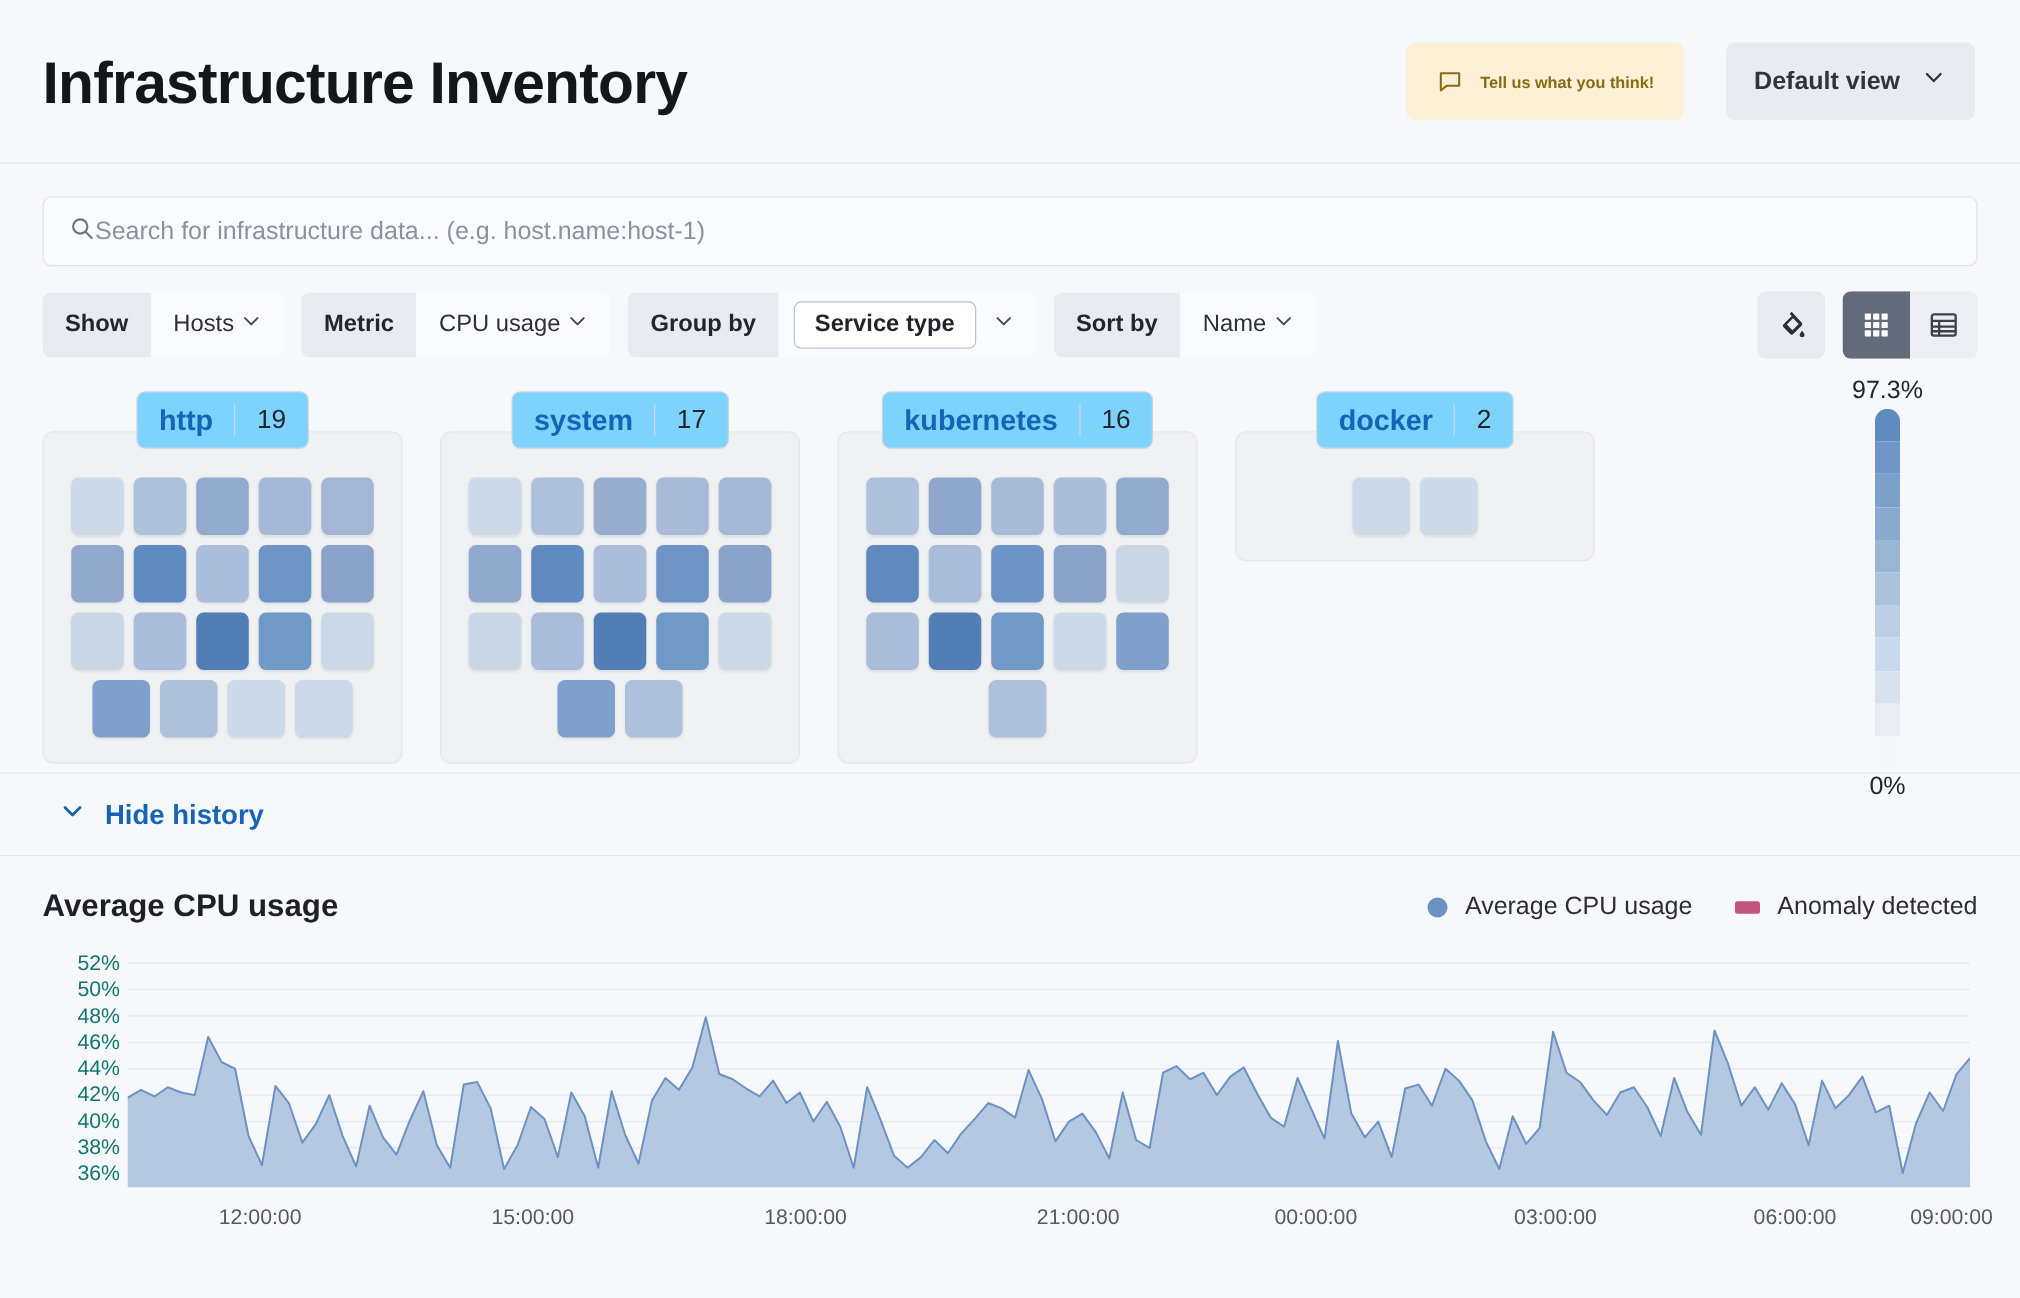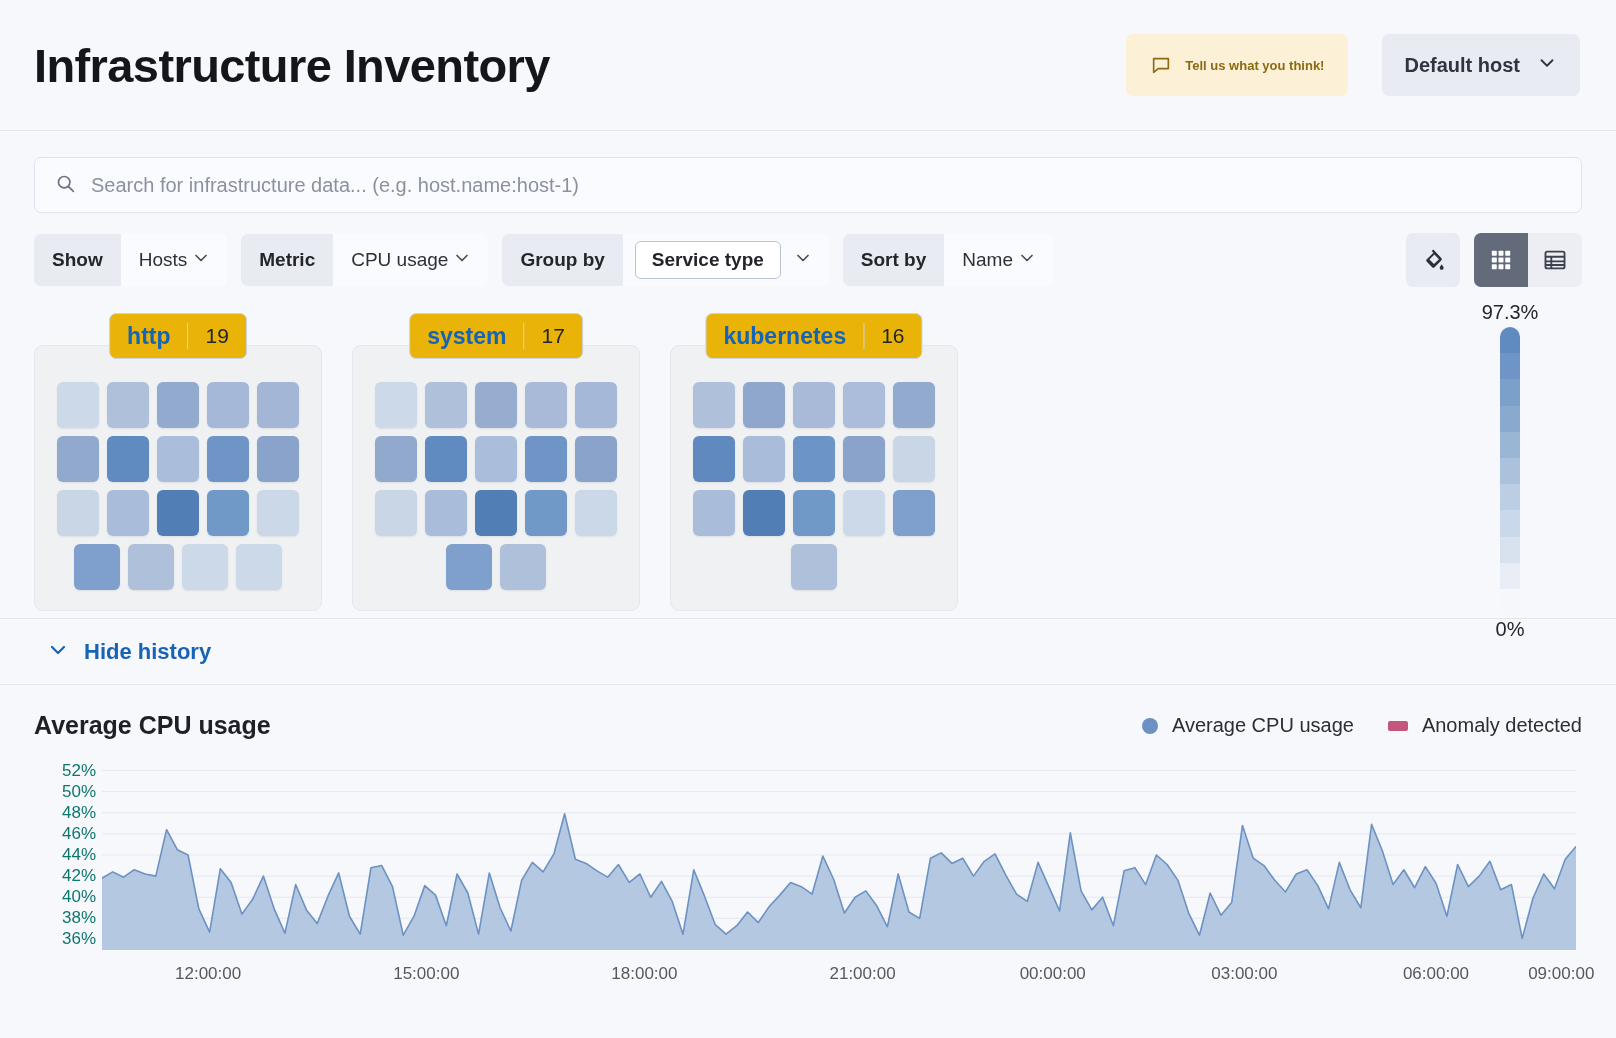--- a/index.html
+++ b/index.html
@@ -37,21 +37,21 @@
     color: #2f3440; font-size: 20px; font-weight: 600;
     cursor: pointer;
   }
 
   
   .toolbar { flex: 0 0 auto; padding: 26px 34px 0 34px; }
   .toolbar-row1 { display: flex; align-items: center; gap: 24px; }
   .search-box {
     flex: 1 1 auto; height: 56px;
     background: #fafbfe; border: 1px solid #dfe3ef; border-radius: 7px;
-    display: flex; align-items: center; gap: 15px; padding: 0 20px;
+    display: flex; align-items: center; padding: 0 20px;
     cursor: text;
   }
   .search-box .ph { color: #8b929e; font-size: 20px; }
   .date-box {
     flex: 0 0 402px; height: 56px;
     background: #fafbfe; border: 1px solid #dfe3ef; border-radius: 7px;
     display: flex; align-items: center; gap: 16px; padding: 0 22px;
     cursor: pointer;
   }
   .date-box .val { color: #27292f; font-size: 20px; }
@@ -96,21 +96,21 @@
   .waffle-area {
     flex: 0 0 auto; position: relative;
     padding: 26px 34px 0 34px;
     height: 332px;
     border-bottom: 1px solid #e3e6ef;
   }
   .groups { display: flex; align-items: flex-start; gap: 30px; padding-top: 18px; }
   .group { position: relative; }
   .group-head {
     position: absolute; top: -18px; left: 50%; transform: translateX(-50%);
-    background: #eab308; border: 1px solid #ccd4e6; border-radius: 7px;
+    background: #7dd3fc; border: 1px solid #ccd4e6; border-radius: 7px;
     display: flex; align-items: center; height: 46px; z-index: 3; white-space: nowrap;
   }
   .group-head .nm { color: #1763b6; font-weight: 700; font-size: 23px; padding: 0 17px; }
   .group-head .div { width: 1px; height: 26px; background: #ccd4e6; }
   .group-head .ct { color: #222530; font-size: 21px; padding: 0 17px; }
   .group-body {
     background: #f0f1f3; border: 1px solid #e4e7ef; border-radius: 9px;
     padding: 36px 22px 20px 22px; margin-top: 14px;
   }
   .tiles { display: flex; flex-wrap: wrap; gap: 8px; width: 242px; }
@@ -160,21 +160,21 @@
     <div class="header-right">
       <div class="feedback-pill">
         <span>
           <svg width="22" height="22" viewBox="0 0 24 24" fill="none" stroke="#8a6a12" stroke-width="1.8">
             <path d="M4 5h16v11H9l-5 4z" stroke-linejoin="round"></path>
           </svg>
         </span>
         <span>Tell us what you think!</span>
       </div>
       <div class="view-select">
-        <span>Default host</span>
+        <span>Default view</span>
         <span>
           <svg width="22" height="22" viewBox="0 0 24 24" fill="none" stroke="#2f3440" stroke-width="2">
             <path d="M6 9l6 6 6-6" stroke-linecap="round" stroke-linejoin="round"></path>
           </svg>
         </span>
       </div>
     </div>
   </div>
 
   <div class="toolbar">
@@ -381,20 +381,35 @@
                 <div class="tile" style="background: rgb(204, 217, 232);"></div>
                 <div class="tile" style="background: rgb(127, 160, 204);"></div>
               </div>
               <div class="trow">
                 <div class="tile" style="background: rgb(174, 192, 218);"></div>
               </div>
             </div>
         </div>
       </div>
 
+      <div class="group">
+        <div class="group-head">
+          <span class="nm">docker</span>
+          <span class="div"></span>
+          <span class="ct">2</span>
+        </div>
+        <div class="group-body">
+          <div class="tiles">
+              <div class="trow">
+                <div class="tile" style="background: rgb(204, 217, 232);"></div>
+                <div class="tile" style="background: rgb(204, 217, 232);"></div>
+              </div>
+            </div>
+        </div>
+      </div>
 
     </div>
 
     <div class="legend-scale">
       <div class="lmax">97.3%</div>
       <div class="legend-bar">
           <span style="background: rgb(95, 139, 192);"></span>
           <span style="background: rgb(110, 149, 198);"></span>
           <span style="background: rgb(123, 160, 202);"></span>
           <span style="background: rgb(137, 169, 206);"></span>

